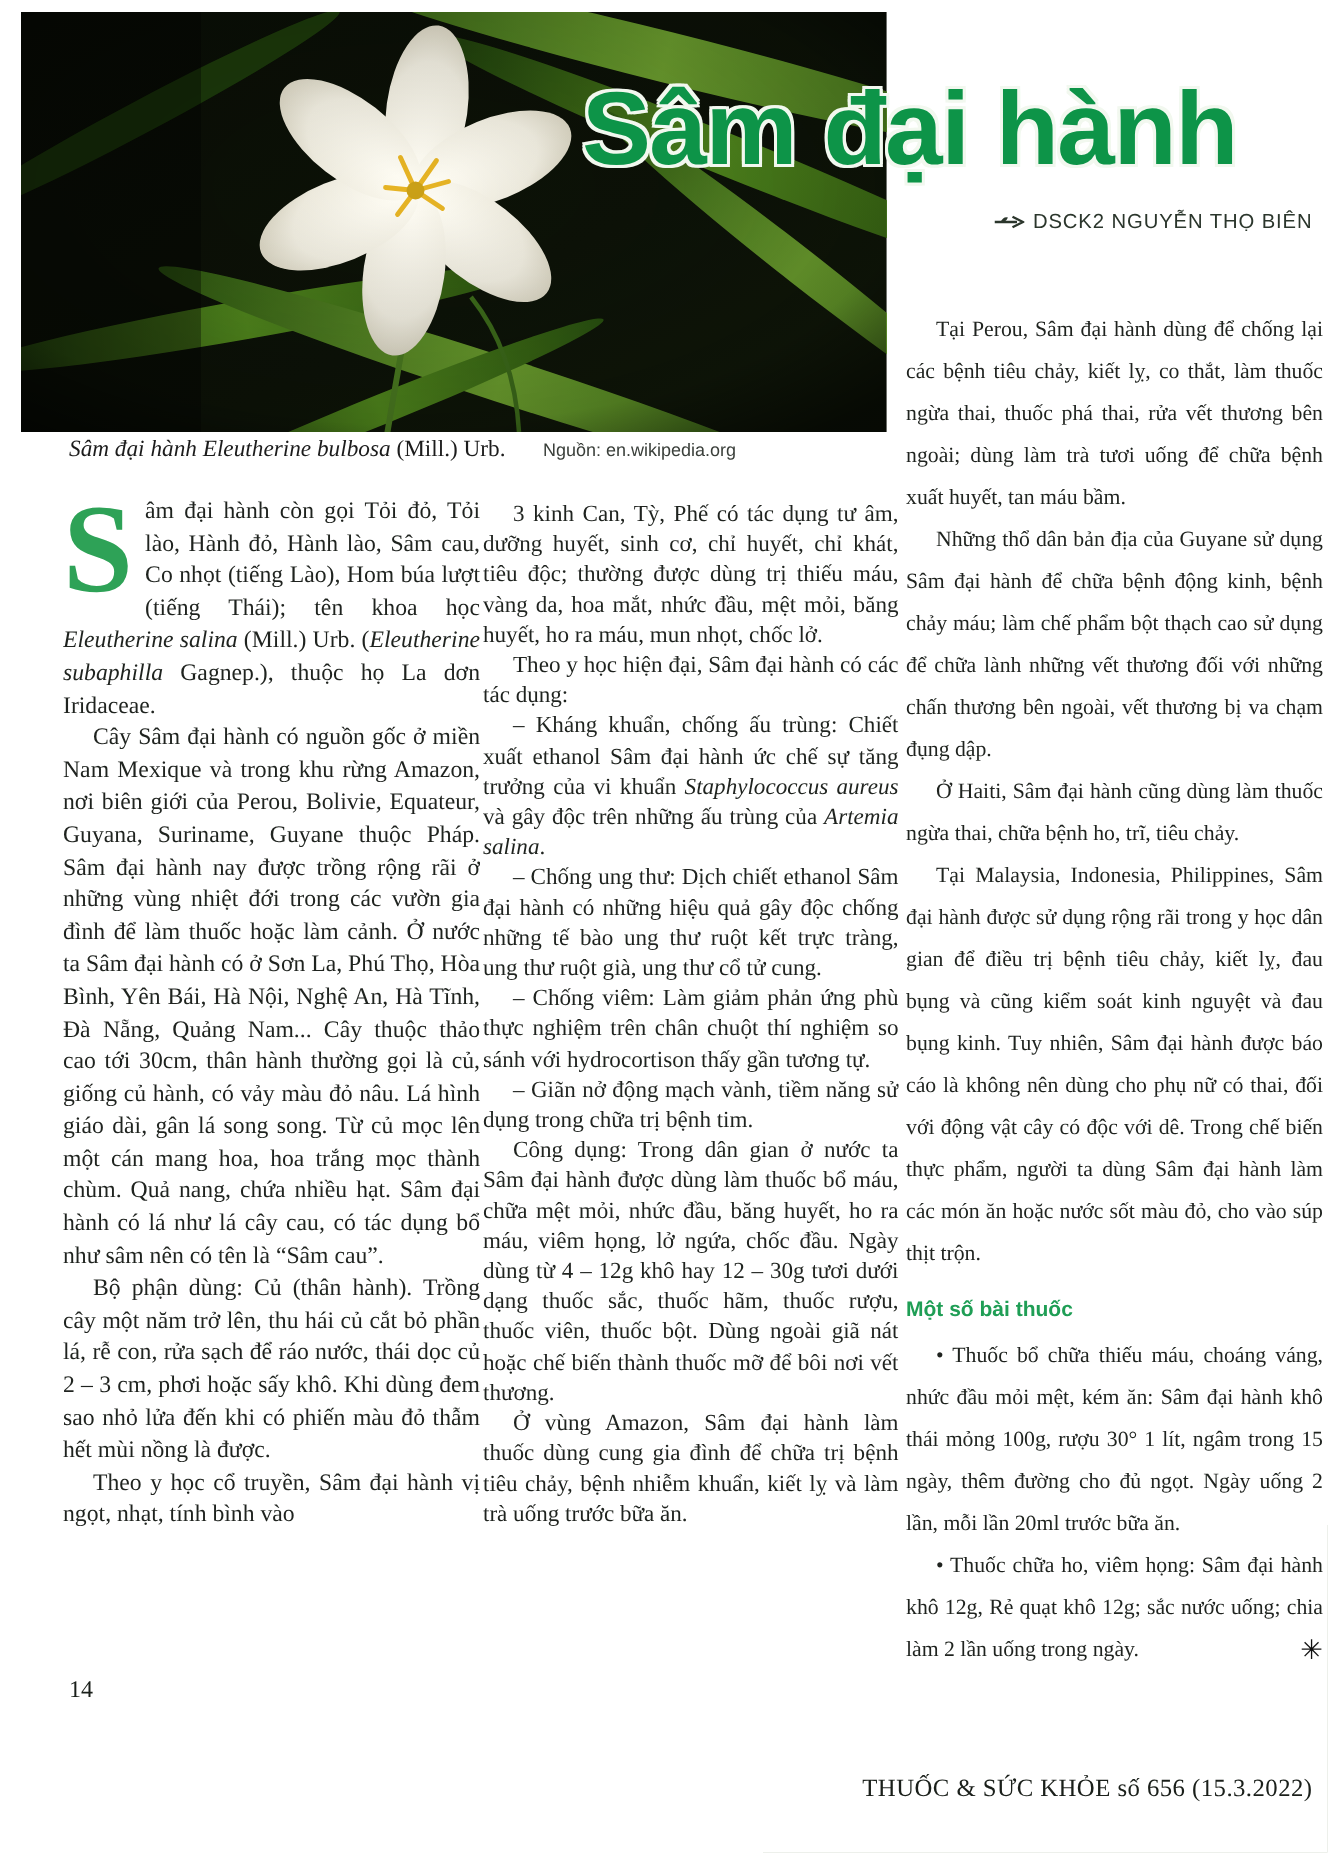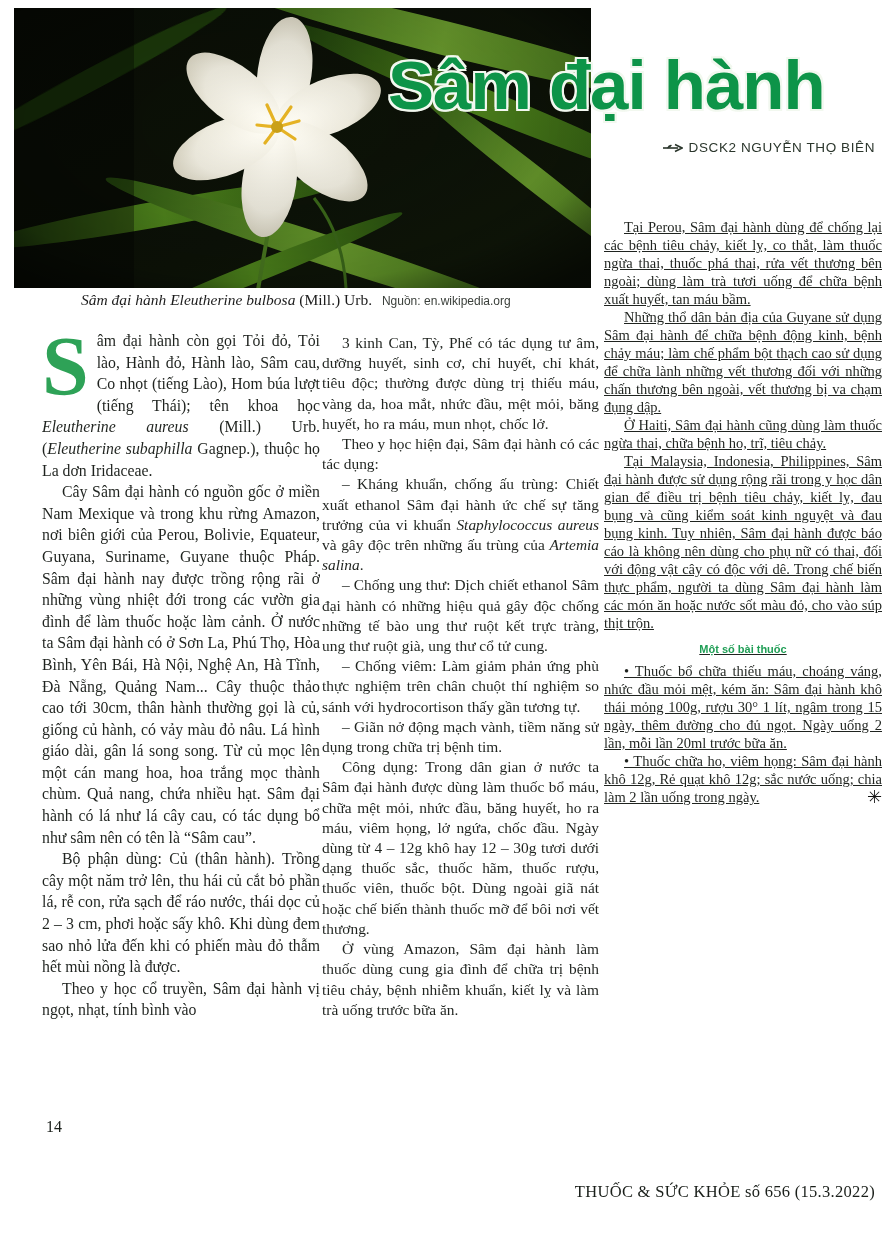--- a/index.html
+++ b/index.html
@@ -31,47 +31,47 @@
     text-align:right;
     font-family:"Liberation Sans", sans-serif;
     font-weight:normal;font-size:13.5px;letter-spacing:.6px;
     color:#2b362c;
   }
   .byline svg{vertical-align:middle;margin-right:6px;}
   .caption{
     position:absolute;left:46px;top:291px;width:560px;
     font-size:15.5px;color:#1c1c1c;white-space:nowrap;
   }
-  .caption .cap-main i{font-style:italic;margin-left:35px;}
+  .caption .cap-main i{font-style:italic;}
   .caption .cap-src{
     font-family:"Liberation Sans", sans-serif;
-    font-size:12px;color:#3a3f3a;margin-left:6px;
+    font-size:12px;color:#3a3f3a;margin-left:21px;
   }
   
   .col{
     position:absolute;overflow:hidden;
     text-align:justify;
   }
   .col1{left:42px; top:330px;width:278px;height:848px;font-size:15.8px;line-height:21.6px;}
   .col2{left:322px;top:333px;width:277px;height:845px;font-size:15.4px;line-height:20.2px;}
-  .col3{left:604px;top:218px;width:278px;height:956px;font-size:14.5px;line-height:18px;text-decoration:underline;}
+  .col3{left:604px;top:206px;width:278px;height:956px;font-size:14.5px;line-height:28px;}
   .para{margin:0;text-indent:20px;}
   .para.drop{text-indent:0;}
   .dropcap{
     float:left;
     font-family:"Liberation Serif", serif;font-weight:bold;
     font-size:84px;line-height:66px;
     color:#2ea257;
     margin:4px 8px 0 0;
   }
   .section-heading{
     margin:8px 0 4px 0;
     font-family:"Liberation Sans", sans-serif;
-    font-weight:bold;font-size:11px;
-    color:#1f9e55;text-indent:0;text-align:center;
+    font-weight:bold;font-size:14px;
+    color:#1f9e55;text-indent:0;text-align:left;
   }
   .end-mark{float:right;font-size:18px;color:#111;margin-left:8px;}
   
   .footer-left{
     position:absolute;left:46px;top:1118px;
     font-size:16px;color:#1a1f1a;
   }
   .footer-right{
     position:absolute;right:10px;top:1182px;
     font-size:16.5px;color:#1a1f1a;letter-spacing:.3px;
@@ -159,21 +159,21 @@
       <path d="M4,5 q2,-4 5,-3 q-2,4 -5,3" fill="#2b362c"></path>
     </svg><span>DSCK2 NGUYỄN THỌ BIÊN</span>
   </div>
 
   <div class="caption">
     <span class="cap-main"><i>Sâm đại hành Eleutherine bulbosa</i> (Mill.) Urb.</span>
     <span class="cap-src">Nguồn: en.wikipedia.org</span>
   </div>
 
   <div class="col col1">
-      <p class="para drop"><span class="dropcap">S</span><span>âm đại hành còn gọi Tỏi đỏ, Tỏi lào, Hành đỏ, Hành lào, Sâm cau, Co nhọt (tiếng Lào), Hom búa lượt (tiếng Thái); tên khoa học <i>Eleutherine aureus</i> (Mill.) Urb. (<i>Eleutherine subaphilla</i> Gagnep.), thuộc họ La dơn Iridaceae.</span></p>
+      <p class="para drop"><span class="dropcap">S</span><span>âm đại hành còn gọi Tỏi đỏ, Tỏi lào, Hành đỏ, Hành lào, Sâm cau, Co nhọt (tiếng Lào), Hom búa lượt (tiếng Thái); tên khoa học <i>Eleutherine salina</i> (Mill.) Urb. (<i>Eleutherine subaphilla</i> Gagnep.), thuộc họ La dơn Iridaceae.</span></p>
       <p class="para">Cây Sâm đại hành có nguồn gốc ở miền Nam Mexique và trong khu rừng Amazon, nơi biên giới của Perou, Bolivie, Equateur, Guyana, Suriname, Guyane thuộc Pháp. Sâm đại hành nay được trồng rộng rãi ở những vùng nhiệt đới trong các vườn gia đình để làm thuốc hoặc làm cảnh. Ở nước ta Sâm đại hành có ở Sơn La, Phú Thọ, Hòa Bình, Yên Bái, Hà Nội, Nghệ An, Hà Tĩnh, Đà Nẵng, Quảng Nam... Cây thuộc thảo cao tới 30cm, thân hành thường gọi là củ, giống củ hành, có vảy màu đỏ nâu. Lá hình giáo dài, gân lá song song. Từ củ mọc lên một cán mang hoa, hoa trắng mọc thành chùm. Quả nang, chứa nhiều hạt. Sâm đại hành có lá như lá cây cau, có tác dụng bổ như sâm nên có tên là “Sâm cau”.</p>
       <p class="para">Bộ phận dùng: Củ (thân hành). Trồng cây một năm trở lên, thu hái củ cắt bỏ phần lá, rễ con, rửa sạch để ráo nước, thái dọc củ 2 – 3 cm, phơi hoặc sấy khô. Khi dùng đem sao nhỏ lửa đến khi có phiến màu đỏ thẫm hết mùi nồng là được.</p>
       <p class="para">Theo y học cổ truyền, Sâm đại hành vị ngọt, nhạt, tính bình vào</p>
     </div>
   <div class="col col2">
       <p class="para flush">3 kinh Can, Tỳ, Phế có tác dụng tư âm, dưỡng huyết, sinh cơ, chỉ huyết, chỉ khát, tiêu độc; thường được dùng trị thiếu máu, vàng da, hoa mắt, nhức đầu, mệt mỏi, băng huyết, ho ra máu, mun nhọt, chốc lở.</p>
       <p class="para">Theo y học hiện đại, Sâm đại hành có các tác dụng:</p>
       <p class="para">– Kháng khuẩn, chống ấu trùng: Chiết xuất ethanol Sâm đại hành ức chế sự tăng trưởng của vi khuẩn <i>Staphylococcus aureus</i> và gây độc trên những ấu trùng của <i>Artemia salina</i>.</p>
       <p class="para">– Chống ung thư: Dịch chiết ethanol Sâm đại hành có những hiệu quả gây độc chống những tế bào ung thư ruột kết trực tràng, ung thư ruột già, ung thư cổ tử cung.</p>
       <p class="para">– Chống viêm: Làm giảm phản ứng phù thực nghiệm trên chân chuột thí nghiệm so sánh với hydrocortison thấy gần tương tự.</p>

